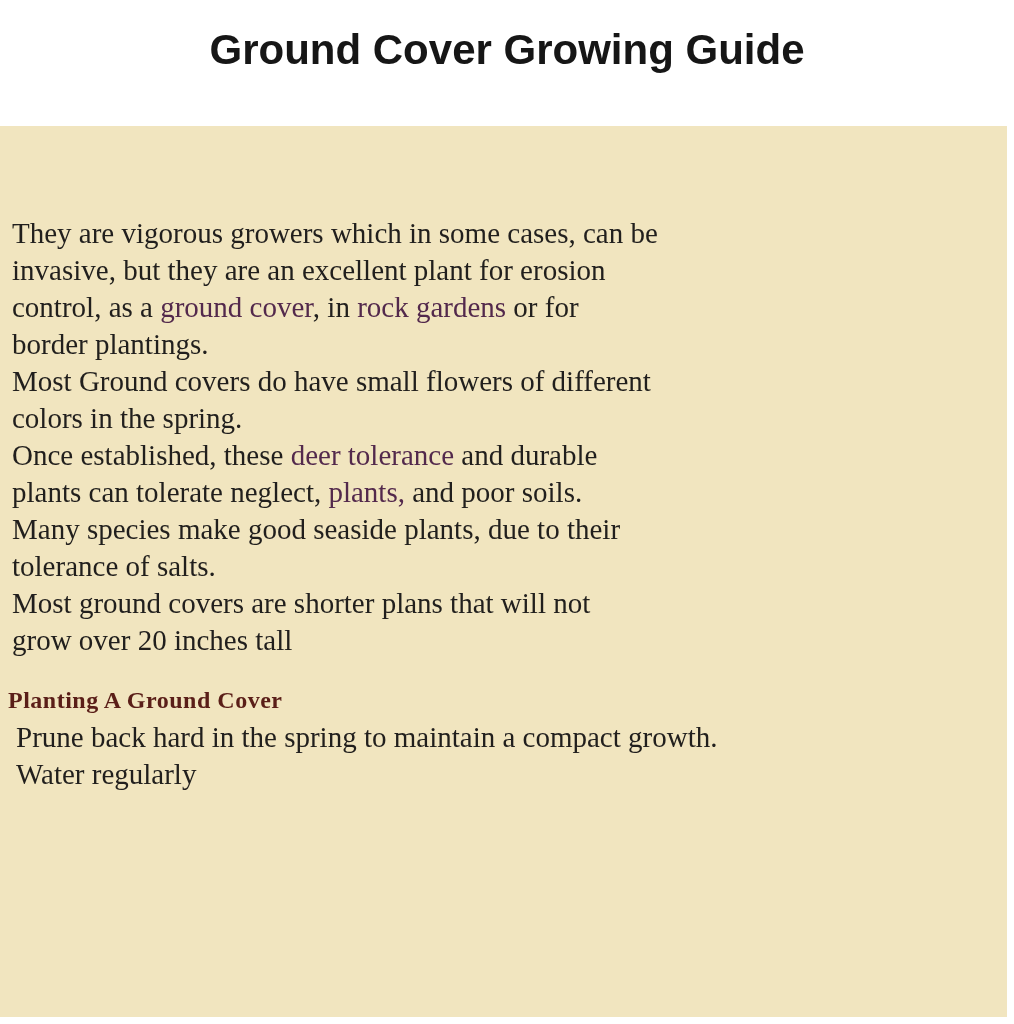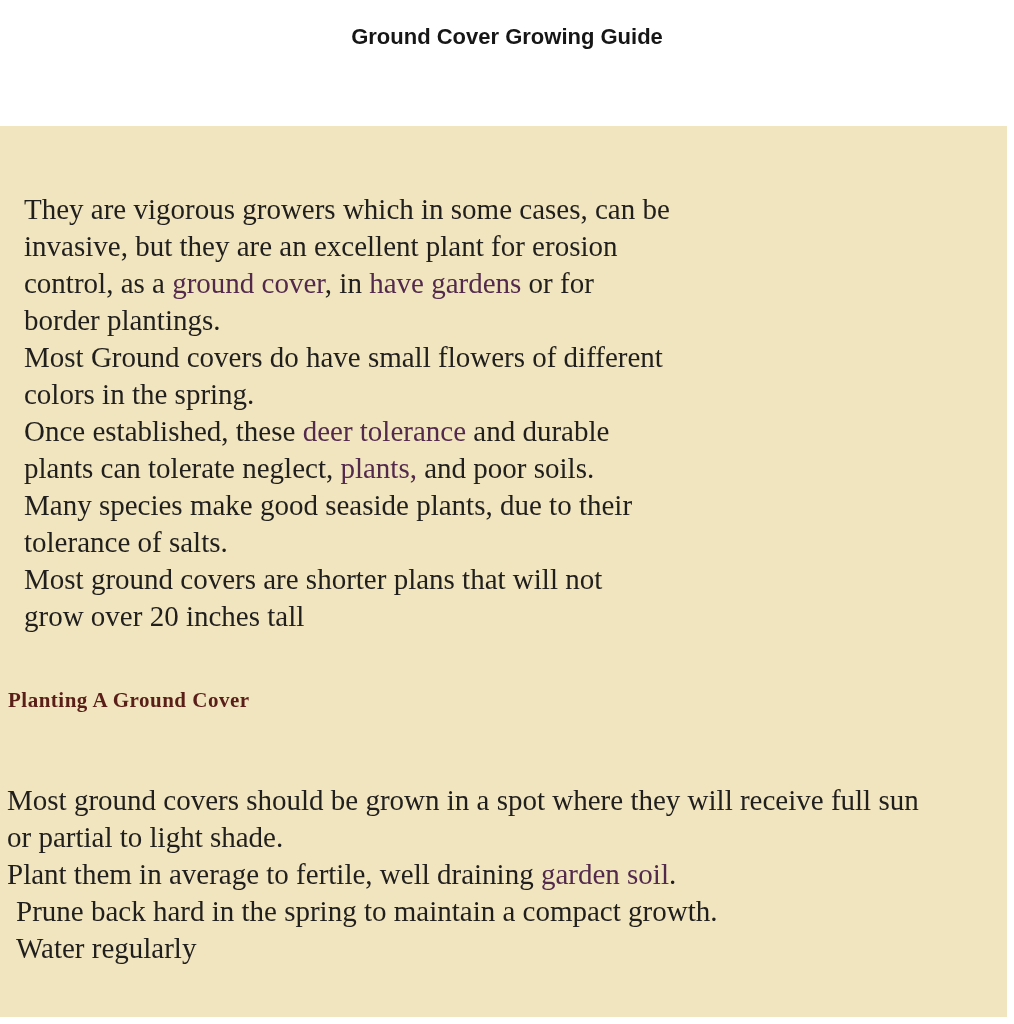--- a/index.html
+++ b/index.html
@@ -17,47 +17,48 @@
     background:var(--page-bg);
     font-family:"Liberation Serif", serif;
     position:relative;
     overflow:hidden;
   }
   .page-title{
     position:absolute;
     top:0;left:0;width:1014px;height:46px;
     text-align:center;
     font-family:"Liberation Sans", sans-serif;
-    font-size:22px;
+    font-size:42px;
     line-height:44px;
     color:var(--title-text);
     white-space:pre;
   }
   .panel{
     position:absolute;
     top:126px;left:0;
     width:1007px;height:891px;
     background:var(--panel-bg);
     overflow:hidden;
   }
   .para{
     margin:0;
     font-size:29px;
     line-height:37px;
     color:var(--body-text);
     white-space:pre;
   }
   .para-intro{
-    padding:65px 0 0 24px;
+    padding:65px 0 0 12px;
+    margin-top:24px;
   }
   .section-heading{
-    margin:46px 0 0 8px;
+    margin:22px 0 0 8px;
     font-family:"Liberation Serif", serif;
     font-weight:bold;
-    font-size:21px;
+    font-size:24px;
     line-height:38px;
     letter-spacing:0.5px;
     color:var(--heading);
     white-space:pre;
   }
   .para-planting{
     margin-top:63px;
     padding-left:7px;
   }
   .para-care{
@@ -72,33 +73,30 @@
 </style>
 </head>
 <body>
 
 <h1 class="page-title">Ground Cover Growing Guide</h1>
 
 <div class="panel">
 
   <p class="para para-intro"><span>They are vigorous growers which in some cases, can be
 invasive, but they are an excellent plant for erosion
-control, as a </span><span class="inline-link">ground cover</span><span>, in </span><span class="inline-link">have gardens</span><span> or for
+control, as a </span><span class="inline-link">ground cover</span><span>, in </span><span class="inline-link">rock gardens</span><span> or for
 border plantings.
 Most Ground covers do have small flowers of different
 colors in the spring.
 Once established, these </span><span class="inline-link">deer tolerance</span><span> and durable
 plants can tolerate neglect, </span><span class="inline-link">plants,</span><span> and poor soils.
 Many species make good seaside plants, due to their
 tolerance of salts.
 Most ground covers are shorter plans that will not
 grow over 20 inches tall</span></p>
 
   <h2 class="section-heading">Planting A Ground Cover</h2>
 
-  <p class="para para-planting"><span>Most ground covers should be grown in a spot where they will receive full sun
-or partial to light shade.
-Plant them in average to fertile, well draining </span><span class="inline-link">garden soil</span><span>.</span></p>
 
   <p class="para para-care"><span>Prune back hard in the spring to maintain a compact growth.
 Water regularly</span></p>
 
 </div>
 
 </body></html>

